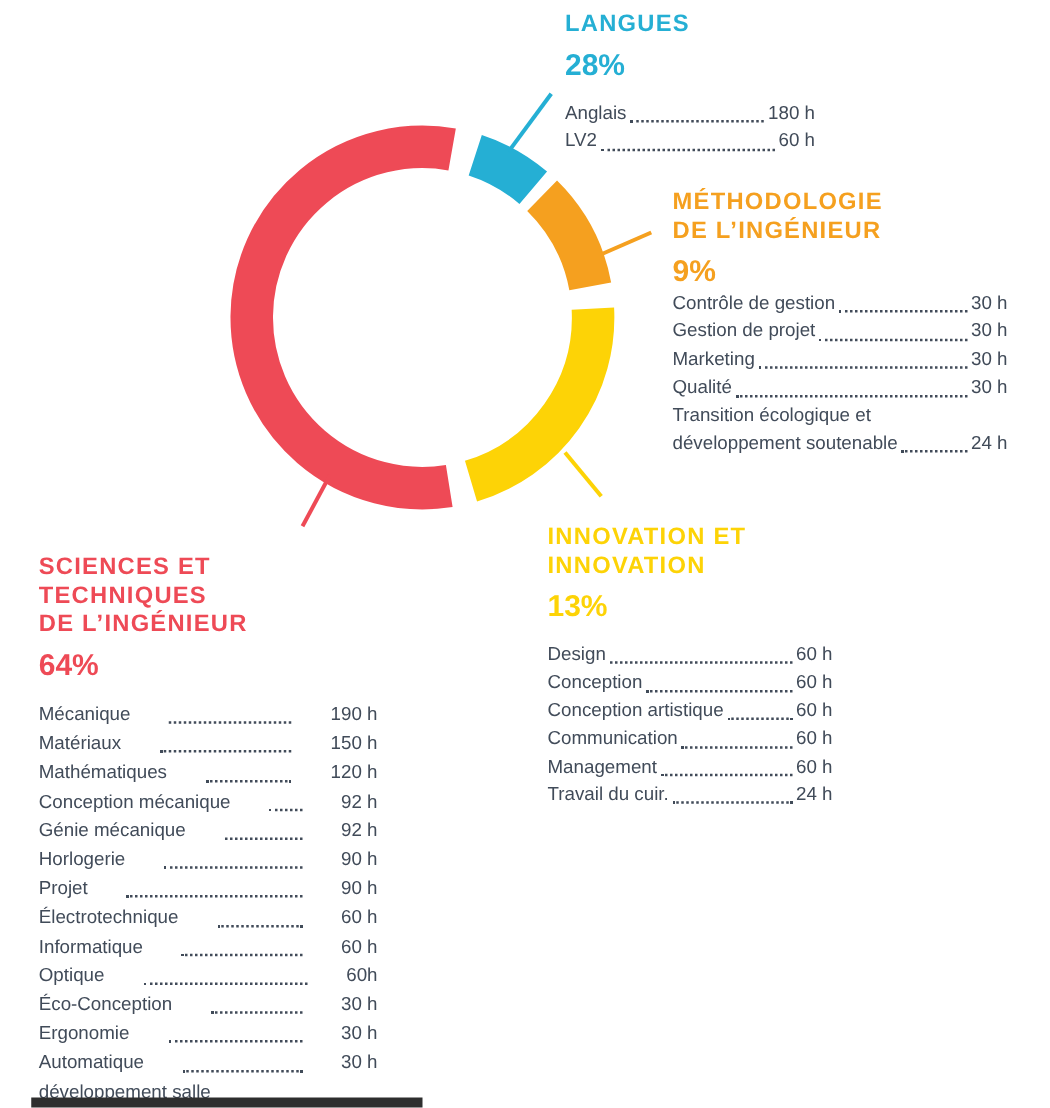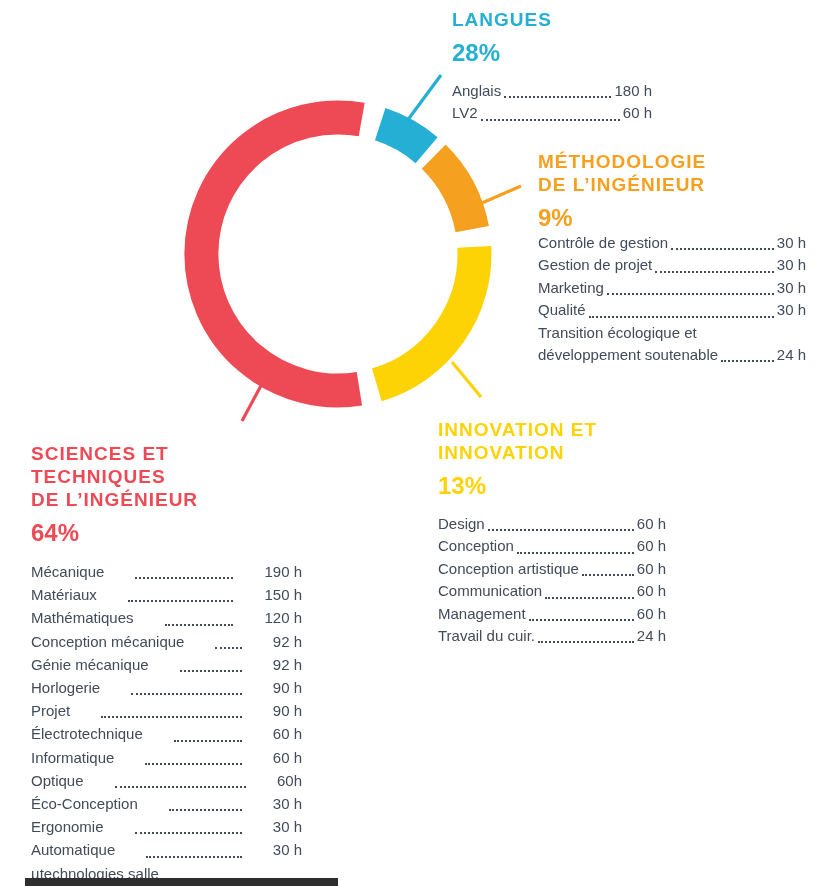--- a/index.html
+++ b/index.html
@@ -208,21 +208,21 @@
         <span class="lbl">Ergonomie</span>
         <span class="dots"></span>
         <span class="hrs">30 h</span>
       </div>
       <div class="row">
         <span class="lbl">Automatique</span>
         <span class="dots"></span>
         <span class="hrs">30 h</span>
       </div>
       <div class="row cont">
-        <span class="lbl">µtechnologies salle</span>
+        <span class="lbl">développement salle</span>
       </div>
       <div class="row">
         <span class="lbl">blanche</span>
         <span class="hrs">20 h</span>
       </div>
     </div>
 </div>
 
 <div id="bottom-bar" style="left: 25px; top: 878px; width: 313px; height: 10px; background: rgb(46, 46, 46);"></div>
 

